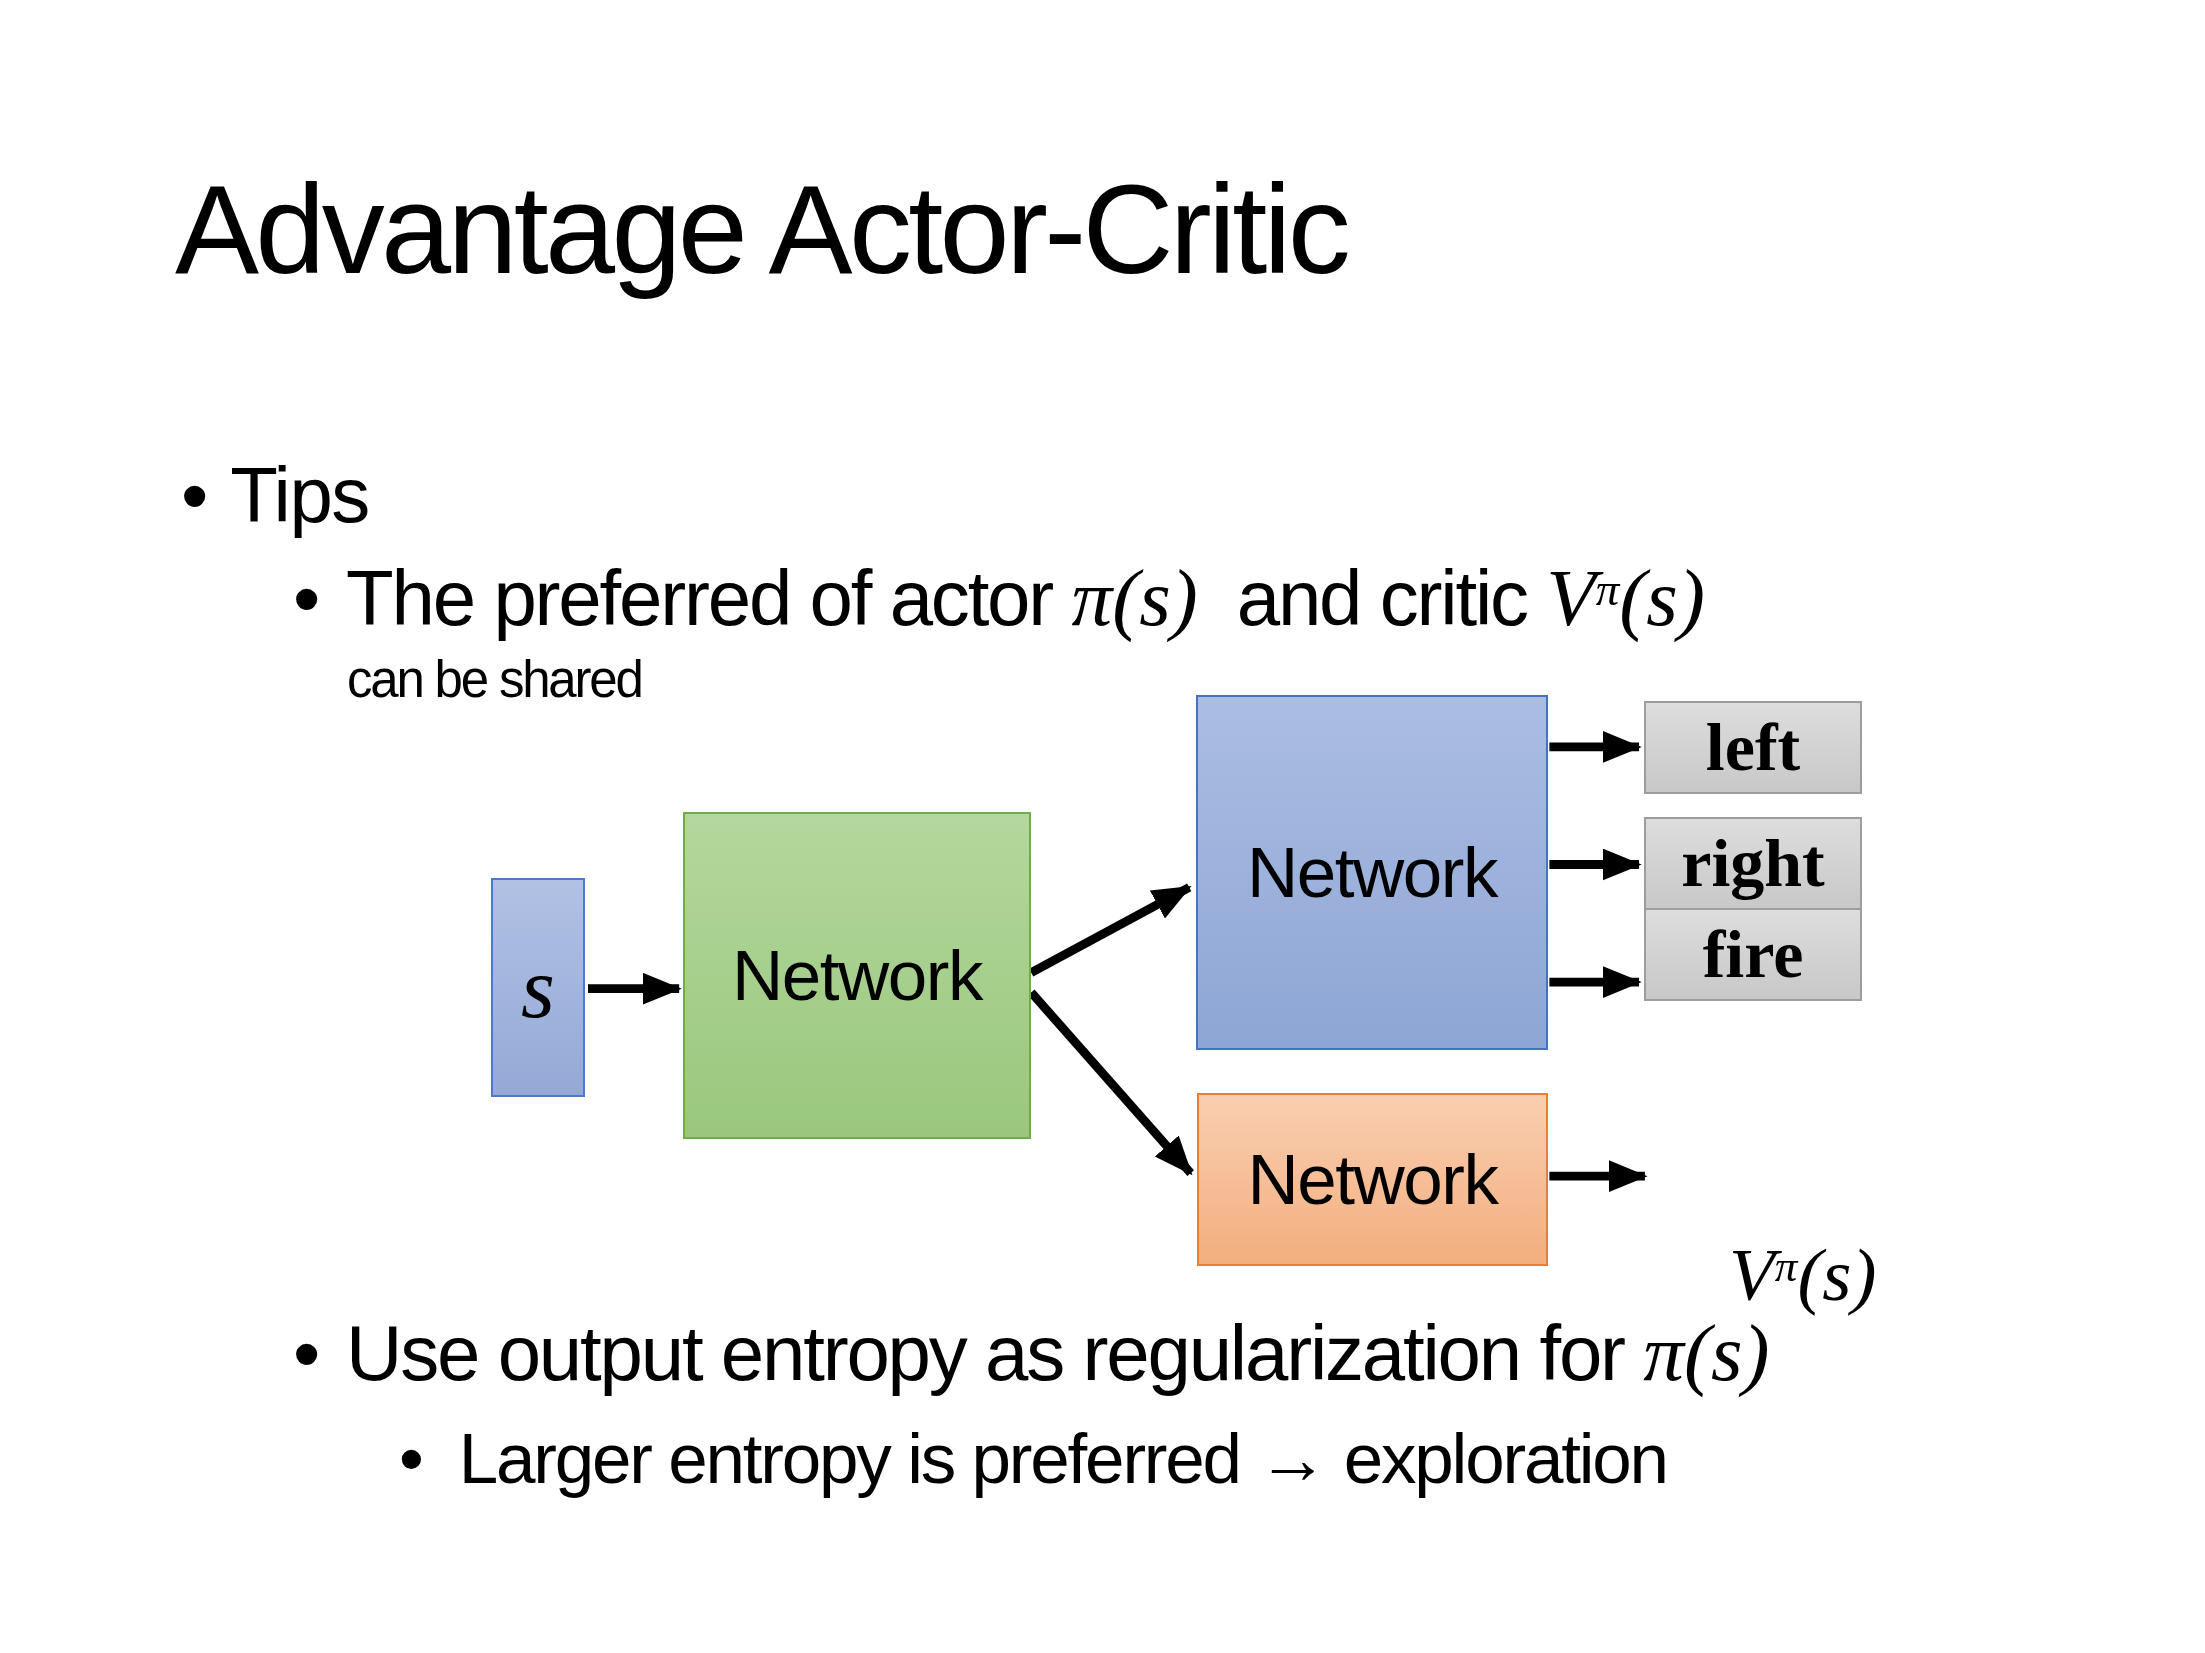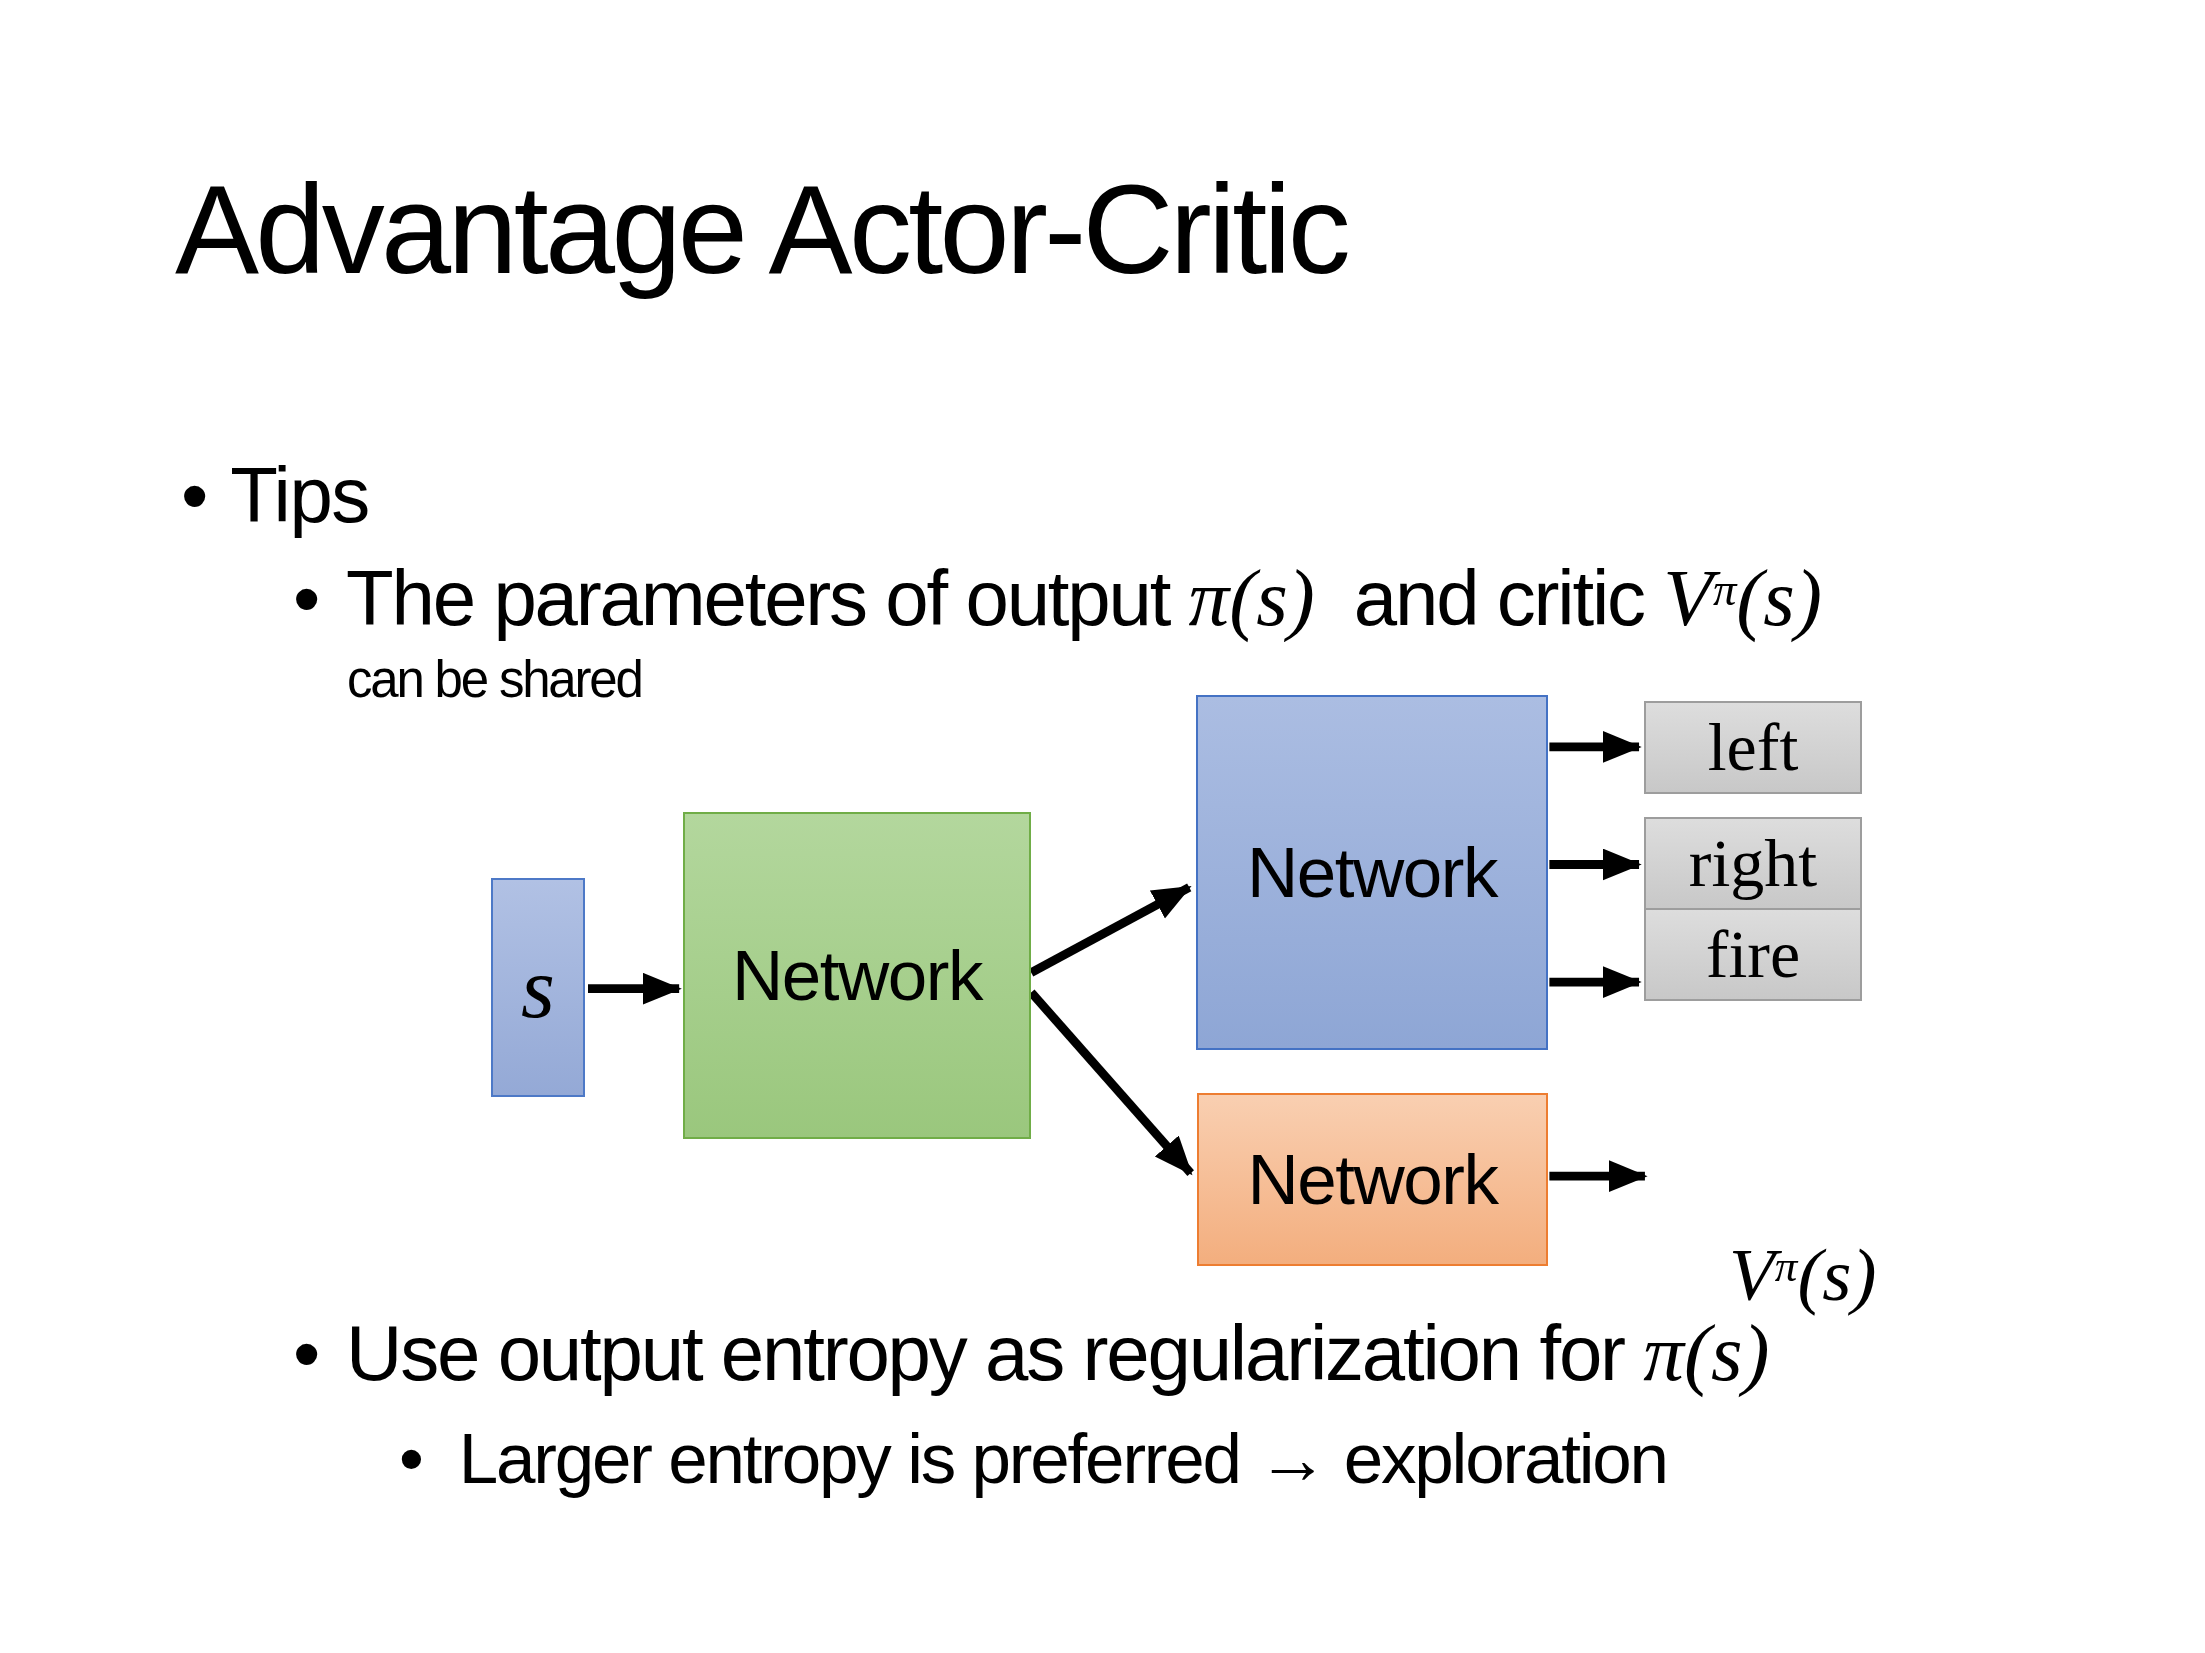--- a/index.html
+++ b/index.html
@@ -39,21 +39,21 @@
   .actor-box{left:1196px;top:695px;width:352px;height:355px;
       background:linear-gradient(180deg,var(--actor-fill-top,#abbde2),var(--actor-fill-bottom,#8ea6d5));
       border:2.9px solid var(--actor-border,#4472c4);}
   .critic-box{left:1197px;top:1093px;width:351px;height:173px;
       background:linear-gradient(180deg,var(--critic-fill-top,#f9cfb1),var(--critic-fill-bottom,#f3ae7e));
       border:2.9px solid var(--critic-border,#ed7d31);}
   .net-lbl{font-size:71px;letter-spacing:-1.5px;}
   .action-box{left:1644px;width:218px;height:93px;
       background:linear-gradient(180deg,var(--action-fill-top,#dddddd),var(--action-fill-bottom,#c8c8c8));
       border:2.2px solid var(--action-border,#9d9d9d);}
-  .action-box .lbl{font-family:"Liberation Serif",serif;font-size:68px;}
+  .action-box .lbl{font-family:"Liberation Serif",serif;font-size:68px;font-weight:bold;}
   .ab-left{top:701px;}
   .ab-right{top:817px;text-align:center;}
   .ab-fire{top:908px;}
 
   .value-label{position:absolute;left:1654px;top:1131px;font-size:75px;line-height:96px;
       font-family:"Liberation Serif",serif;font-style:italic;white-space:pre;}
 
   
   .arrows{position:absolute;left:0;top:0;width:2205px;height:1654px;pointer-events:none;}
   .arrows line{stroke:var(--arrow,#000);stroke-width:12;}
@@ -81,21 +81,21 @@
 
   <div class="title">Advantage Actor-Critic</div>
 
   <div class="line l1">
     <span class="bullet">•</span>
     <span>Tips</span>
   </div>
 
   <div class="line l2a">
     <span class="bullet">•</span>
-    <span>The parameters of output </span>
+    <span>The preferred of actor </span>
     <span class="math">π(s)</span>
     <span>  and critic </span>
     <span class="math">V</span>
     <span class="sup">π</span>
     <span class="math">(s)</span>
   </div>
 
   <div class="line l2a2">
     <span>can be shared</span>
   </div>

